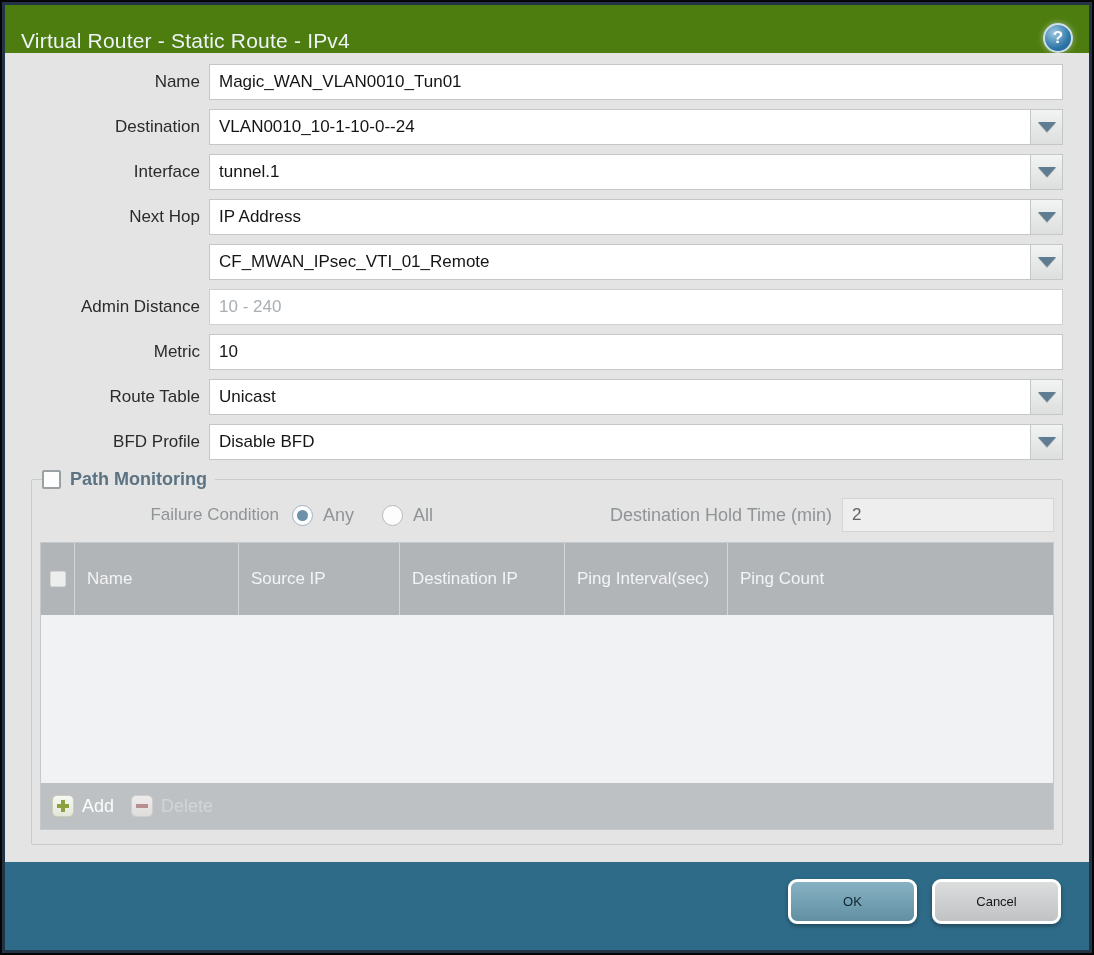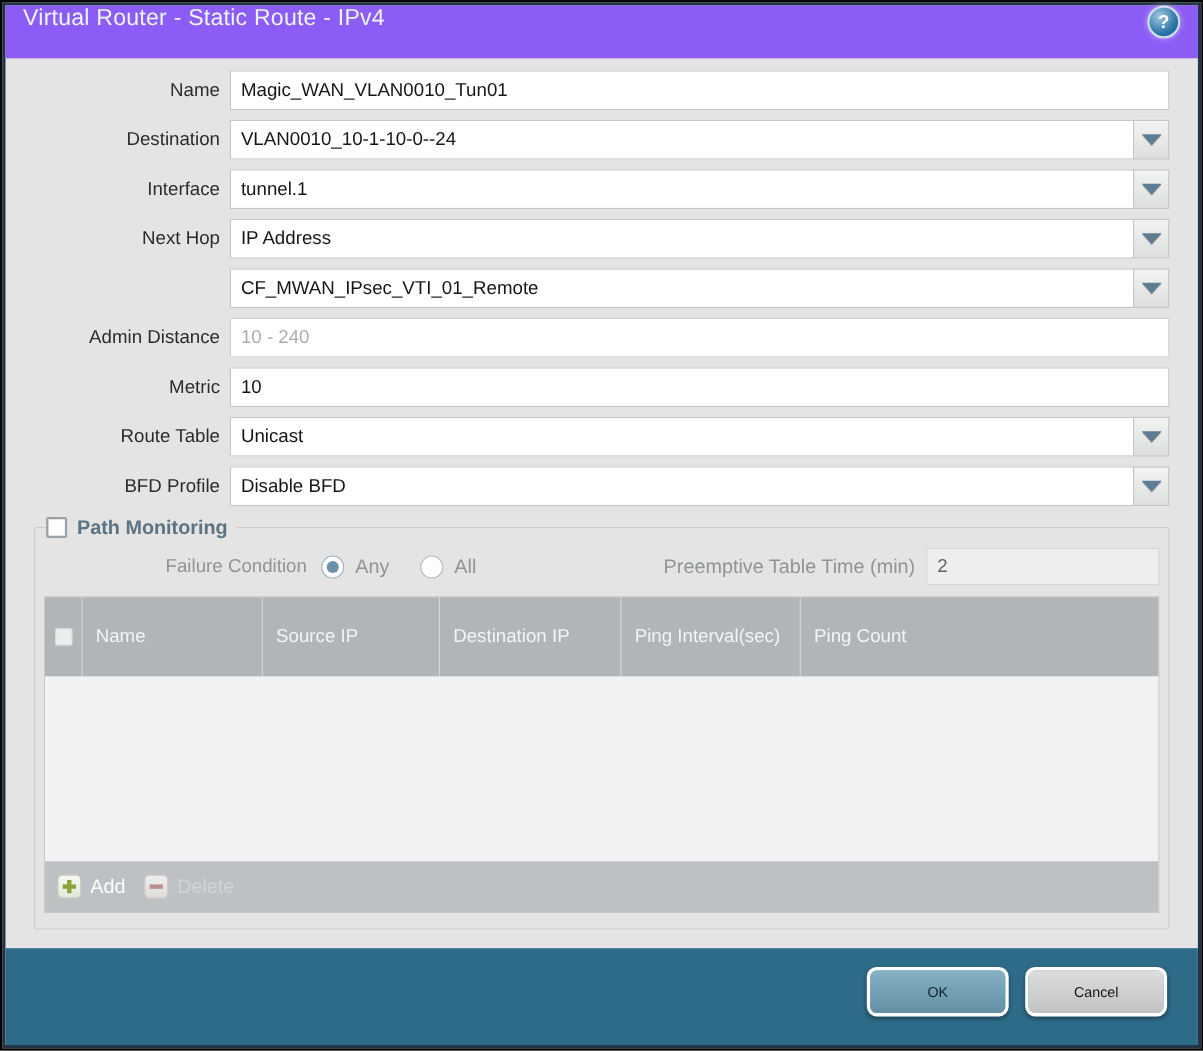--- a/index.html
+++ b/index.html
@@ -4,22 +4,22 @@
 <style>
   * { box-sizing: border-box; margin: 0; padding: 0; }
   html, body { width: 1094px; height: 955px; }
   body { font-family: "Liberation Sans", sans-serif; background: #000; }
 
   .window { width: 1094px; height: 955px; border: 2px solid #050505; }
   .frame  { width: 100%; height: 100%; border: 3px solid #223445;
             display: flex; flex-direction: column; background: #e4e4e4; }
 
   
-  .titlebar { height: 48px; background: #8b5cf6; display: flex;
-              align-items: flex-start; padding: 0 16px; flex: none; }
+  .titlebar { height: 48px; background: #4d7c0f; display: flex;
+              align-items: flex-end; padding: 0 16px; flex: none; }
   .titlebar .title { color: #eef4f7; font-size: 21px; letter-spacing: .2px; }
   .help { margin-left: auto; width: 30px; height: 30px; border-radius: 50%;
           background: radial-gradient(circle at 35% 30%, #9ec7e2, #2d76a8 62%, #1d5d8c);
           border: 2px solid #cfe0ec; box-shadow: 0 0 6px rgba(255,255,255,.45);
           color: #fff; font-weight: bold; font-size: 17px;
           display: flex; align-items: center; justify-content: center; cursor: pointer; }
 
   
   .body { flex: 1; padding: 11px 26px 0 26px; overflow: hidden; }
 
@@ -205,21 +205,21 @@
           <span class="pm-title">Path Monitoring</span>
         </legend>
 
         <div class="cond-row">
           <span class="cond-lbl">Failure Condition</span>
           <span class="radio sel"></span>
           <span class="radio-lbl">Any</span>
           <span class="radio"></span>
           <span class="radio-lbl">All</span>
           <span class="cond-spacer"></span>
-          <span class="pre-lbl">Preemptive Table Time (min)</span>
+          <span class="pre-lbl">Destination Hold Time (min)</span>
           <input type="text" class="pre-input" value="2" style="">
         </div>
 
         <div class="tbl">
           <div class="tbl-header">
             <div class="th c-sel">
               <span class="hdr-cbx"></span>
             </div>
             <div class="th c-name">Name</div>
             <div class="th c-srcip">Source IP</div>

